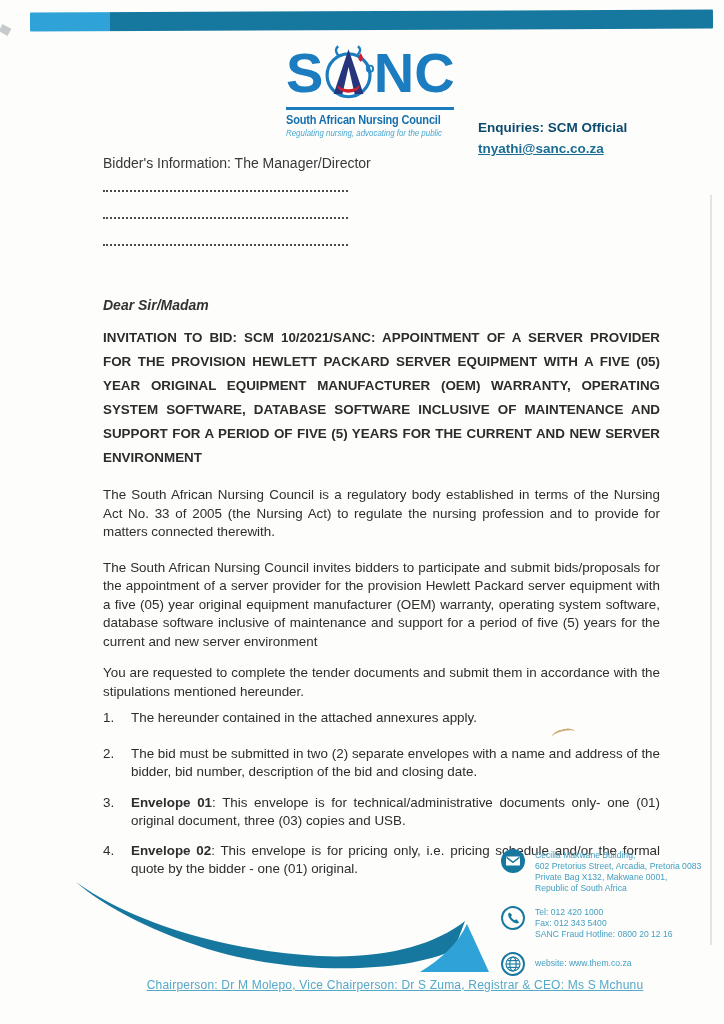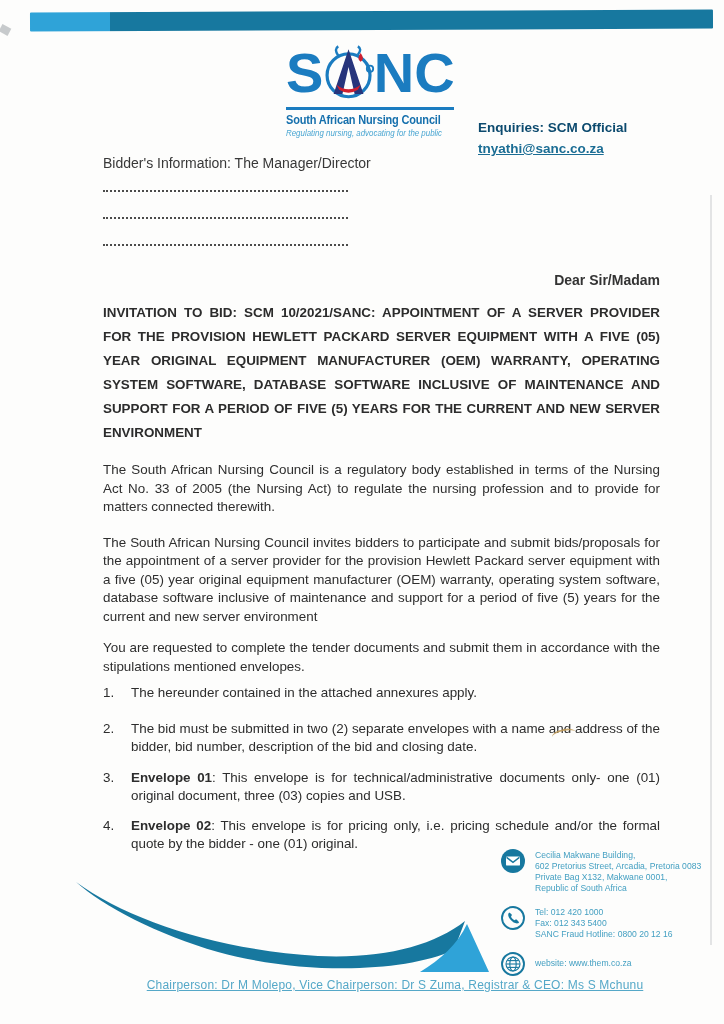--- a/index.html
+++ b/index.html
@@ -32,21 +32,21 @@
   
   .enquiries{position:absolute; left:478px; top:117px; font-size:13.5px; font-weight:700; line-height:21px;}
   .enquiries .label{color:#0c4a6e;}
   .enquiries a{color:#1b6d94; font-weight:700;}
 
   
   .letter{position:absolute; left:103px; top:154px; width:557px; font-size:13.4px; line-height:18.5px; text-align:justify;}
   .recipient-label{font-size:14px; color:#383838; text-align:left;}
   .dotline{width:245px; height:0; border-bottom:2.2px dotted #4b4b4b;}
   .dot1{margin-top:17px;} .dot2{margin-top:25px;} .dot3{margin-top:25px;}
-  .salutation{margin-top:25px; font-weight:700; color:#333; text-align:right; font-size:14px;}
+  .salutation{margin-top:50px; font-weight:700; font-style:italic; color:#333; text-align:left; font-size:14px;}
   .subject{margin-top:12px; font-weight:700; color:#2c2c2c; line-height:24px;}
   .para{color:#2e2e2e;}
   .p1{margin-top:16px;} .p2{margin-top:17px;} .p3{margin-top:13px;}
   .li{display:flex;}
   .li .num{flex:0 0 28px; text-align:left;}
   .li .body{flex:1; text-align:justify;}
   .li1{margin-top:8px;} .li2{margin-top:17px;} .li3{margin-top:12px;} .li4{margin-top:11px;}
   .pen-mark{
     position:absolute; left:552px; top:729px; width:24px; height:9px;
     border-top:2.5px solid #c29a55; border-radius:50% 60% 0 0; transform:rotate(-14deg); opacity:.85;
@@ -103,21 +103,21 @@
     <div class="dotline dot1"></div>
     <div class="dotline dot2"></div>
     <div class="dotline dot3"></div>
 
     <div class="salutation">Dear Sir/Madam</div>
 
     <div class="subject">INVITATION TO BID: SCM 10/2021/SANC: APPOINTMENT OF A SERVER PROVIDER FOR THE PROVISION HEWLETT PACKARD SERVER EQUIPMENT WITH A FIVE (05) YEAR ORIGINAL EQUIPMENT MANUFACTURER (OEM) WARRANTY, OPERATING SYSTEM SOFTWARE, DATABASE SOFTWARE INCLUSIVE OF MAINTENANCE AND SUPPORT FOR A PERIOD OF FIVE (5) YEARS FOR THE CURRENT AND NEW SERVER ENVIRONMENT</div>
 
     <div class="para p1">The South African Nursing Council is a regulatory body established in terms of the Nursing Act No. 33 of 2005 (the Nursing Act) to regulate the nursing profession and to provide for matters connected therewith.</div>
     <div class="para p2">The South African Nursing Council invites bidders to participate and submit bids/proposals for the appointment of a server provider for the provision Hewlett Packard server equipment with a five (05) year original equipment manufacturer (OEM) warranty, operating system software, database software inclusive of maintenance and support for  a period of five (5) years for the current and new server environment</div>
-    <div class="para p3">You are requested to complete the tender documents and submit them in accordance with the stipulations mentioned envelopes.</div>
+    <div class="para p3">You are requested to complete the tender documents and submit them in accordance with the stipulations mentioned hereunder.</div>
 
     <div class="li li1">
       <span class="num">1.</span>
       <span class="body"><b></b><span>The hereunder contained in the attached annexures apply.</span></span>
     </div>
     <div class="li li2">
       <span class="num">2.</span>
       <span class="body"><b></b><span>The bid must be submitted in two (2) separate envelopes with a name and address of the bidder, bid number, description of the bid and closing date.</span></span>
     </div>
     <div class="li li3">

